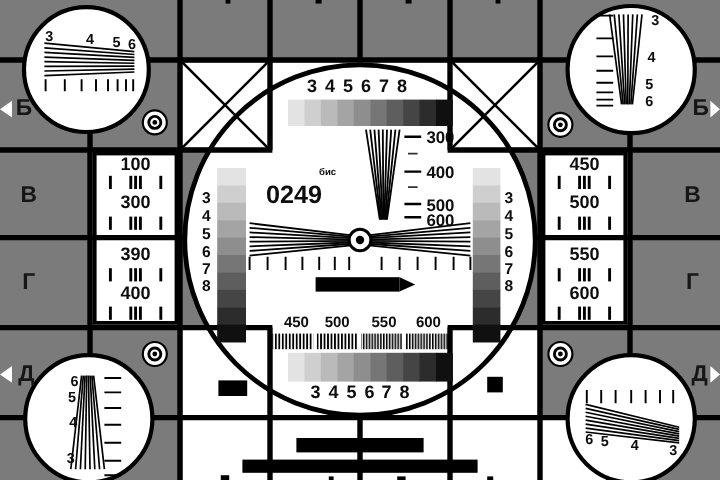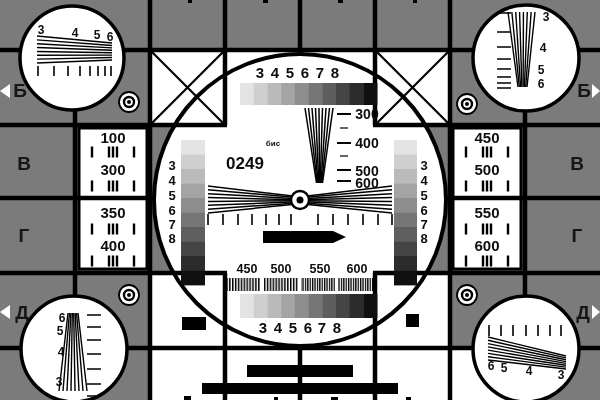--- a/index.html
+++ b/index.html
@@ -7,21 +7,21 @@
          font-family:"Liberation Sans",sans-serif;background:#7b7b7b;}
   .stage svg{position:absolute;left:0;top:0;}
   .lbl{position:absolute;transform:translate(-50%,-50%);color:#0d0d0d;
        font-weight:700;line-height:1;white-space:nowrap;}
   .s8{font-size:8px;font-weight:700;}
   .s12{font-size:12px;}
   .s125{font-size:12.5px;}
   .s13{font-size:13px;}
   .s14{font-size:14px;}
   .s15{font-size:15px;}
-  .s17{font-size:17px;}
+  .s17{font-size:21px;}
   .s19{font-size:19px;color:#161616;}
   .ttl{font-size:15px;letter-spacing:.5px;}
 </style>
 </head>
 <body>
 
 <div class="stage" style="background: rgb(123, 123, 123);">
 <svg width="600" height="400" viewBox="0 0 600 400">
   <defs>
     <pattern id="burst1" width="2.9" height="13" patternUnits="userSpaceOnUse">
@@ -325,21 +325,21 @@
   <div class="lbl s14" style="left:367px;top:171px">500</div>
   <div class="lbl s14" style="left:367px;top:183px">600</div>
 
   <div class="lbl s125" style="left:247px;top:269px">450</div>
   <div class="lbl s125" style="left:281px;top:269px">500</div>
   <div class="lbl s125" style="left:320px;top:269px">550</div>
   <div class="lbl s125" style="left:357px;top:269px">600</div>
 
   <div class="lbl s15" style="left:113px;top:137px">100</div>
   <div class="lbl s15" style="left:113px;top:169px">300</div>
-  <div class="lbl s15" style="left:113px;top:212px">350</div>
+  <div class="lbl s15" style="left:113px;top:212px">390</div>
   <div class="lbl s15" style="left:113px;top:245px">400</div>
   <div class="lbl s15" style="left:487px;top:137px">450</div>
   <div class="lbl s15" style="left:487px;top:169px">500</div>
   <div class="lbl s15" style="left:487px;top:212px">550</div>
   <div class="lbl s15" style="left:487px;top:245px">600</div>
 
   <div class="lbl s12" style="left:41px;top:30px">3</div>
   <div class="lbl s12" style="left:75px;top:33px">4</div>
   <div class="lbl s12" style="left:97px;top:35px">5</div>
   <div class="lbl s12" style="left:110px;top:37px">6</div>

